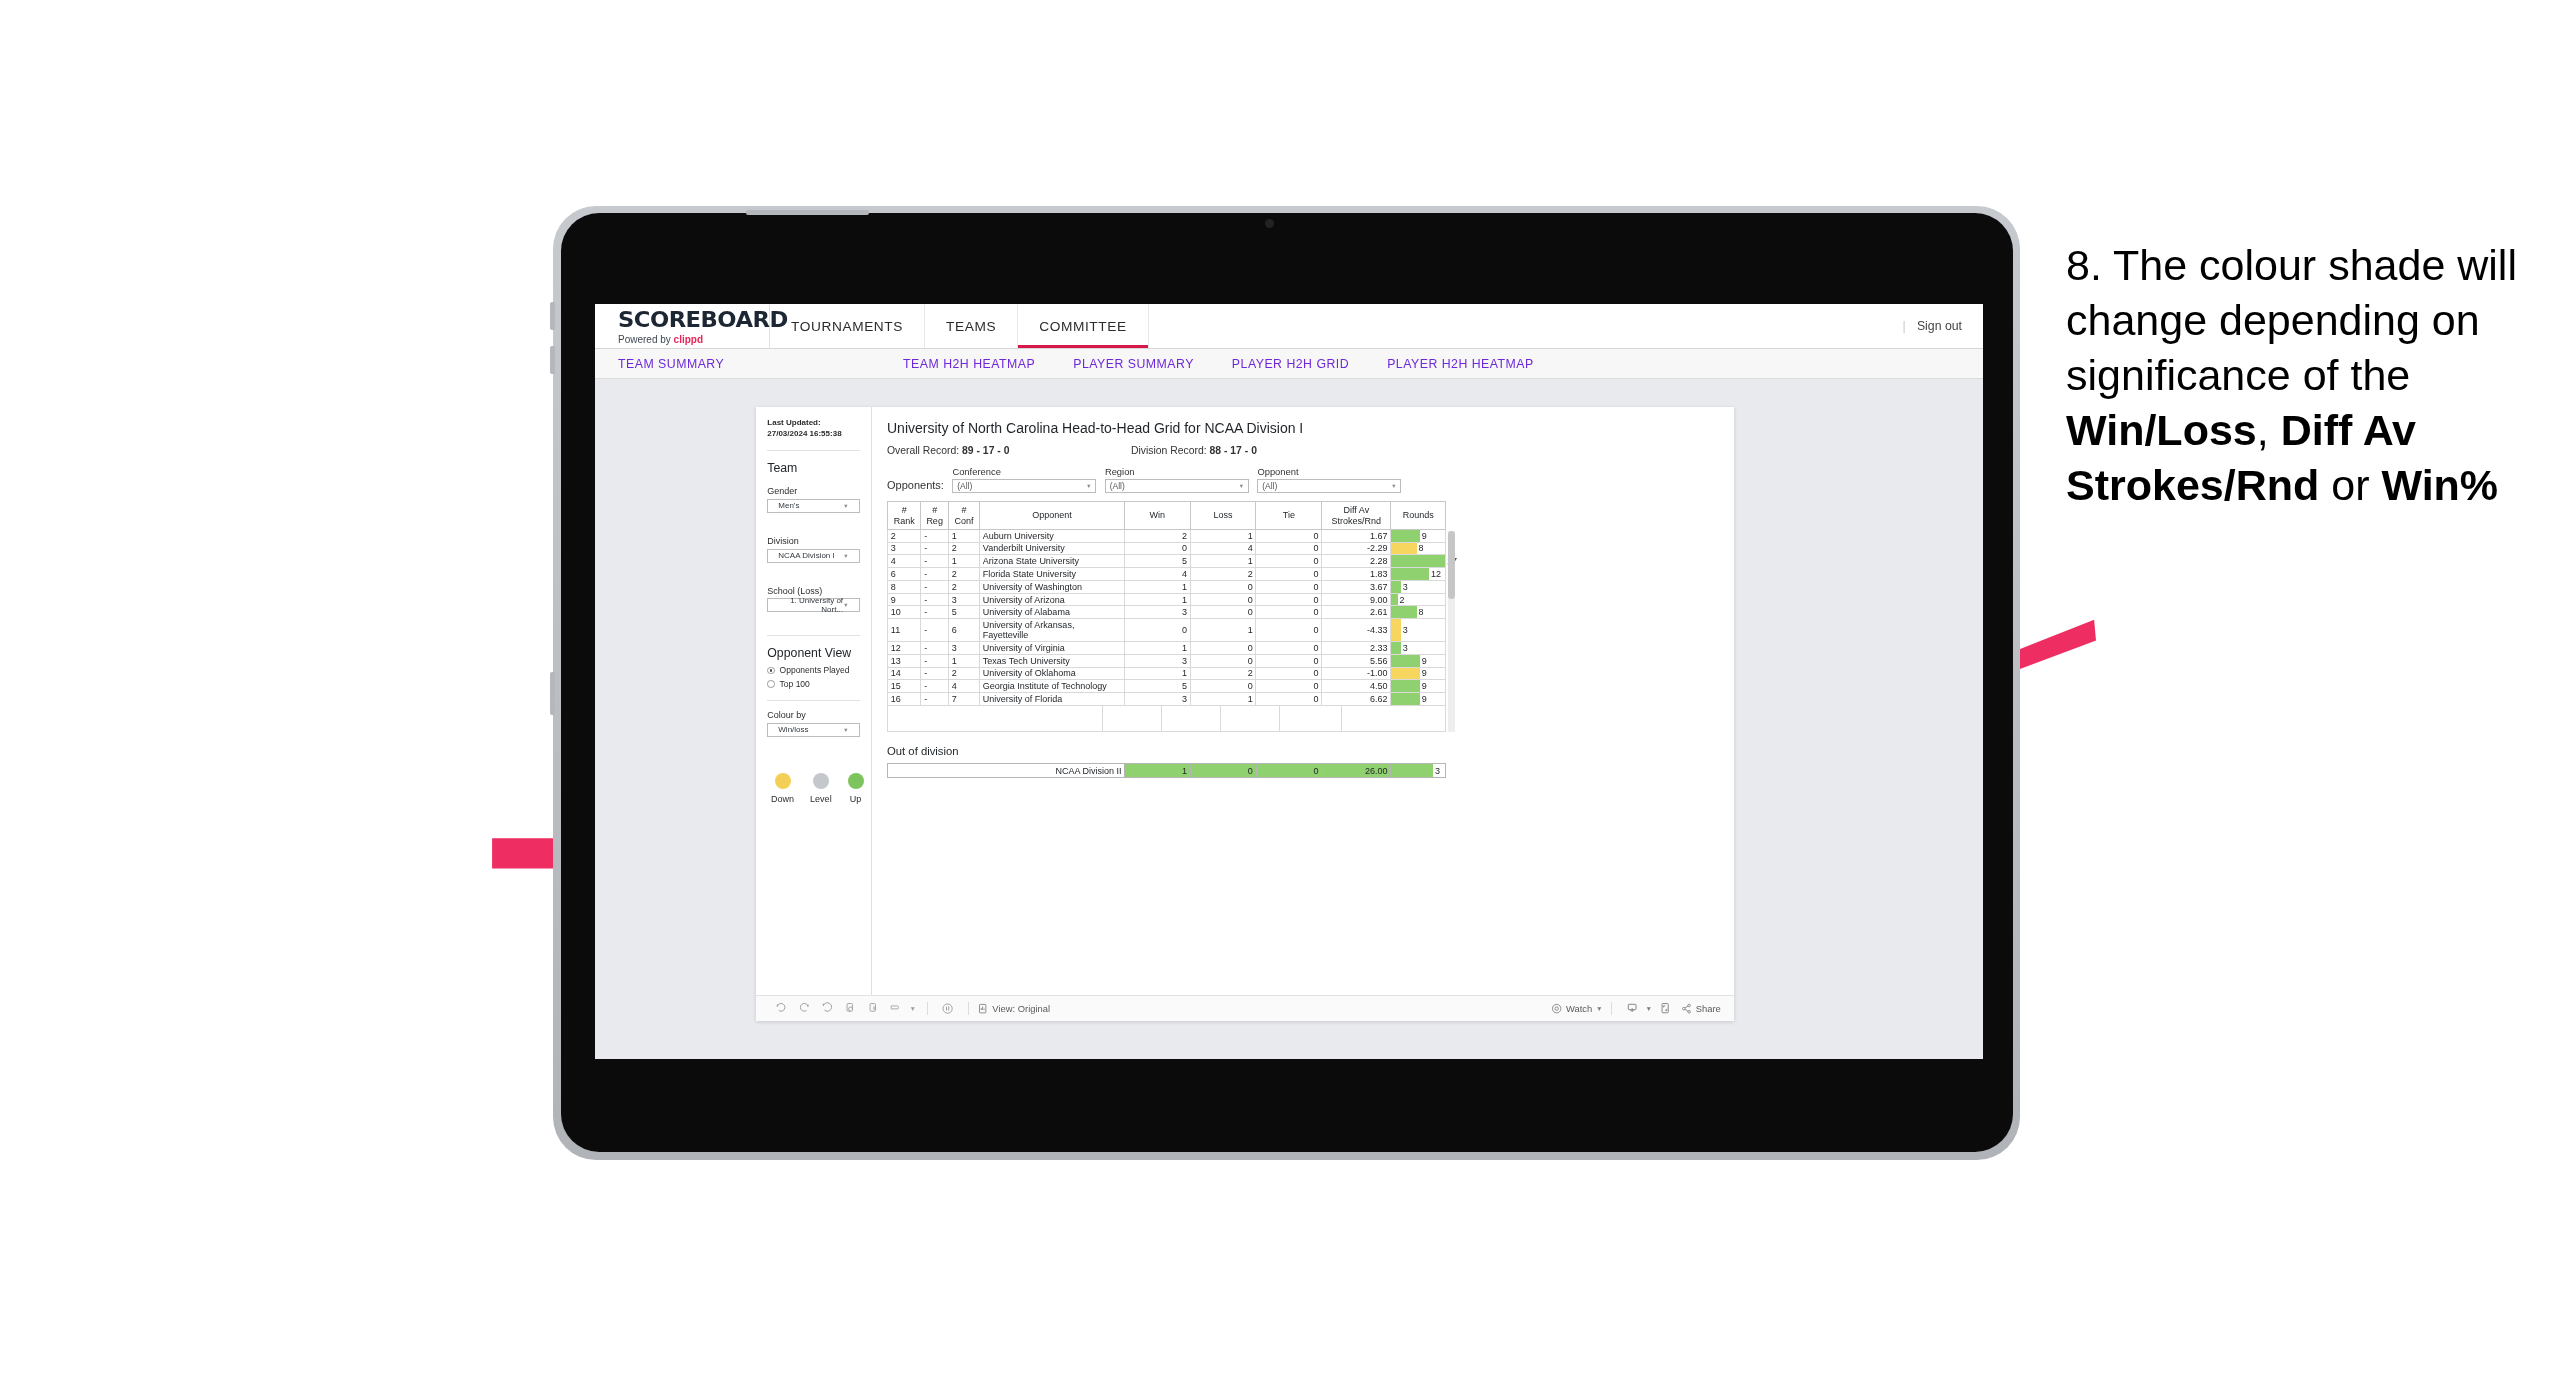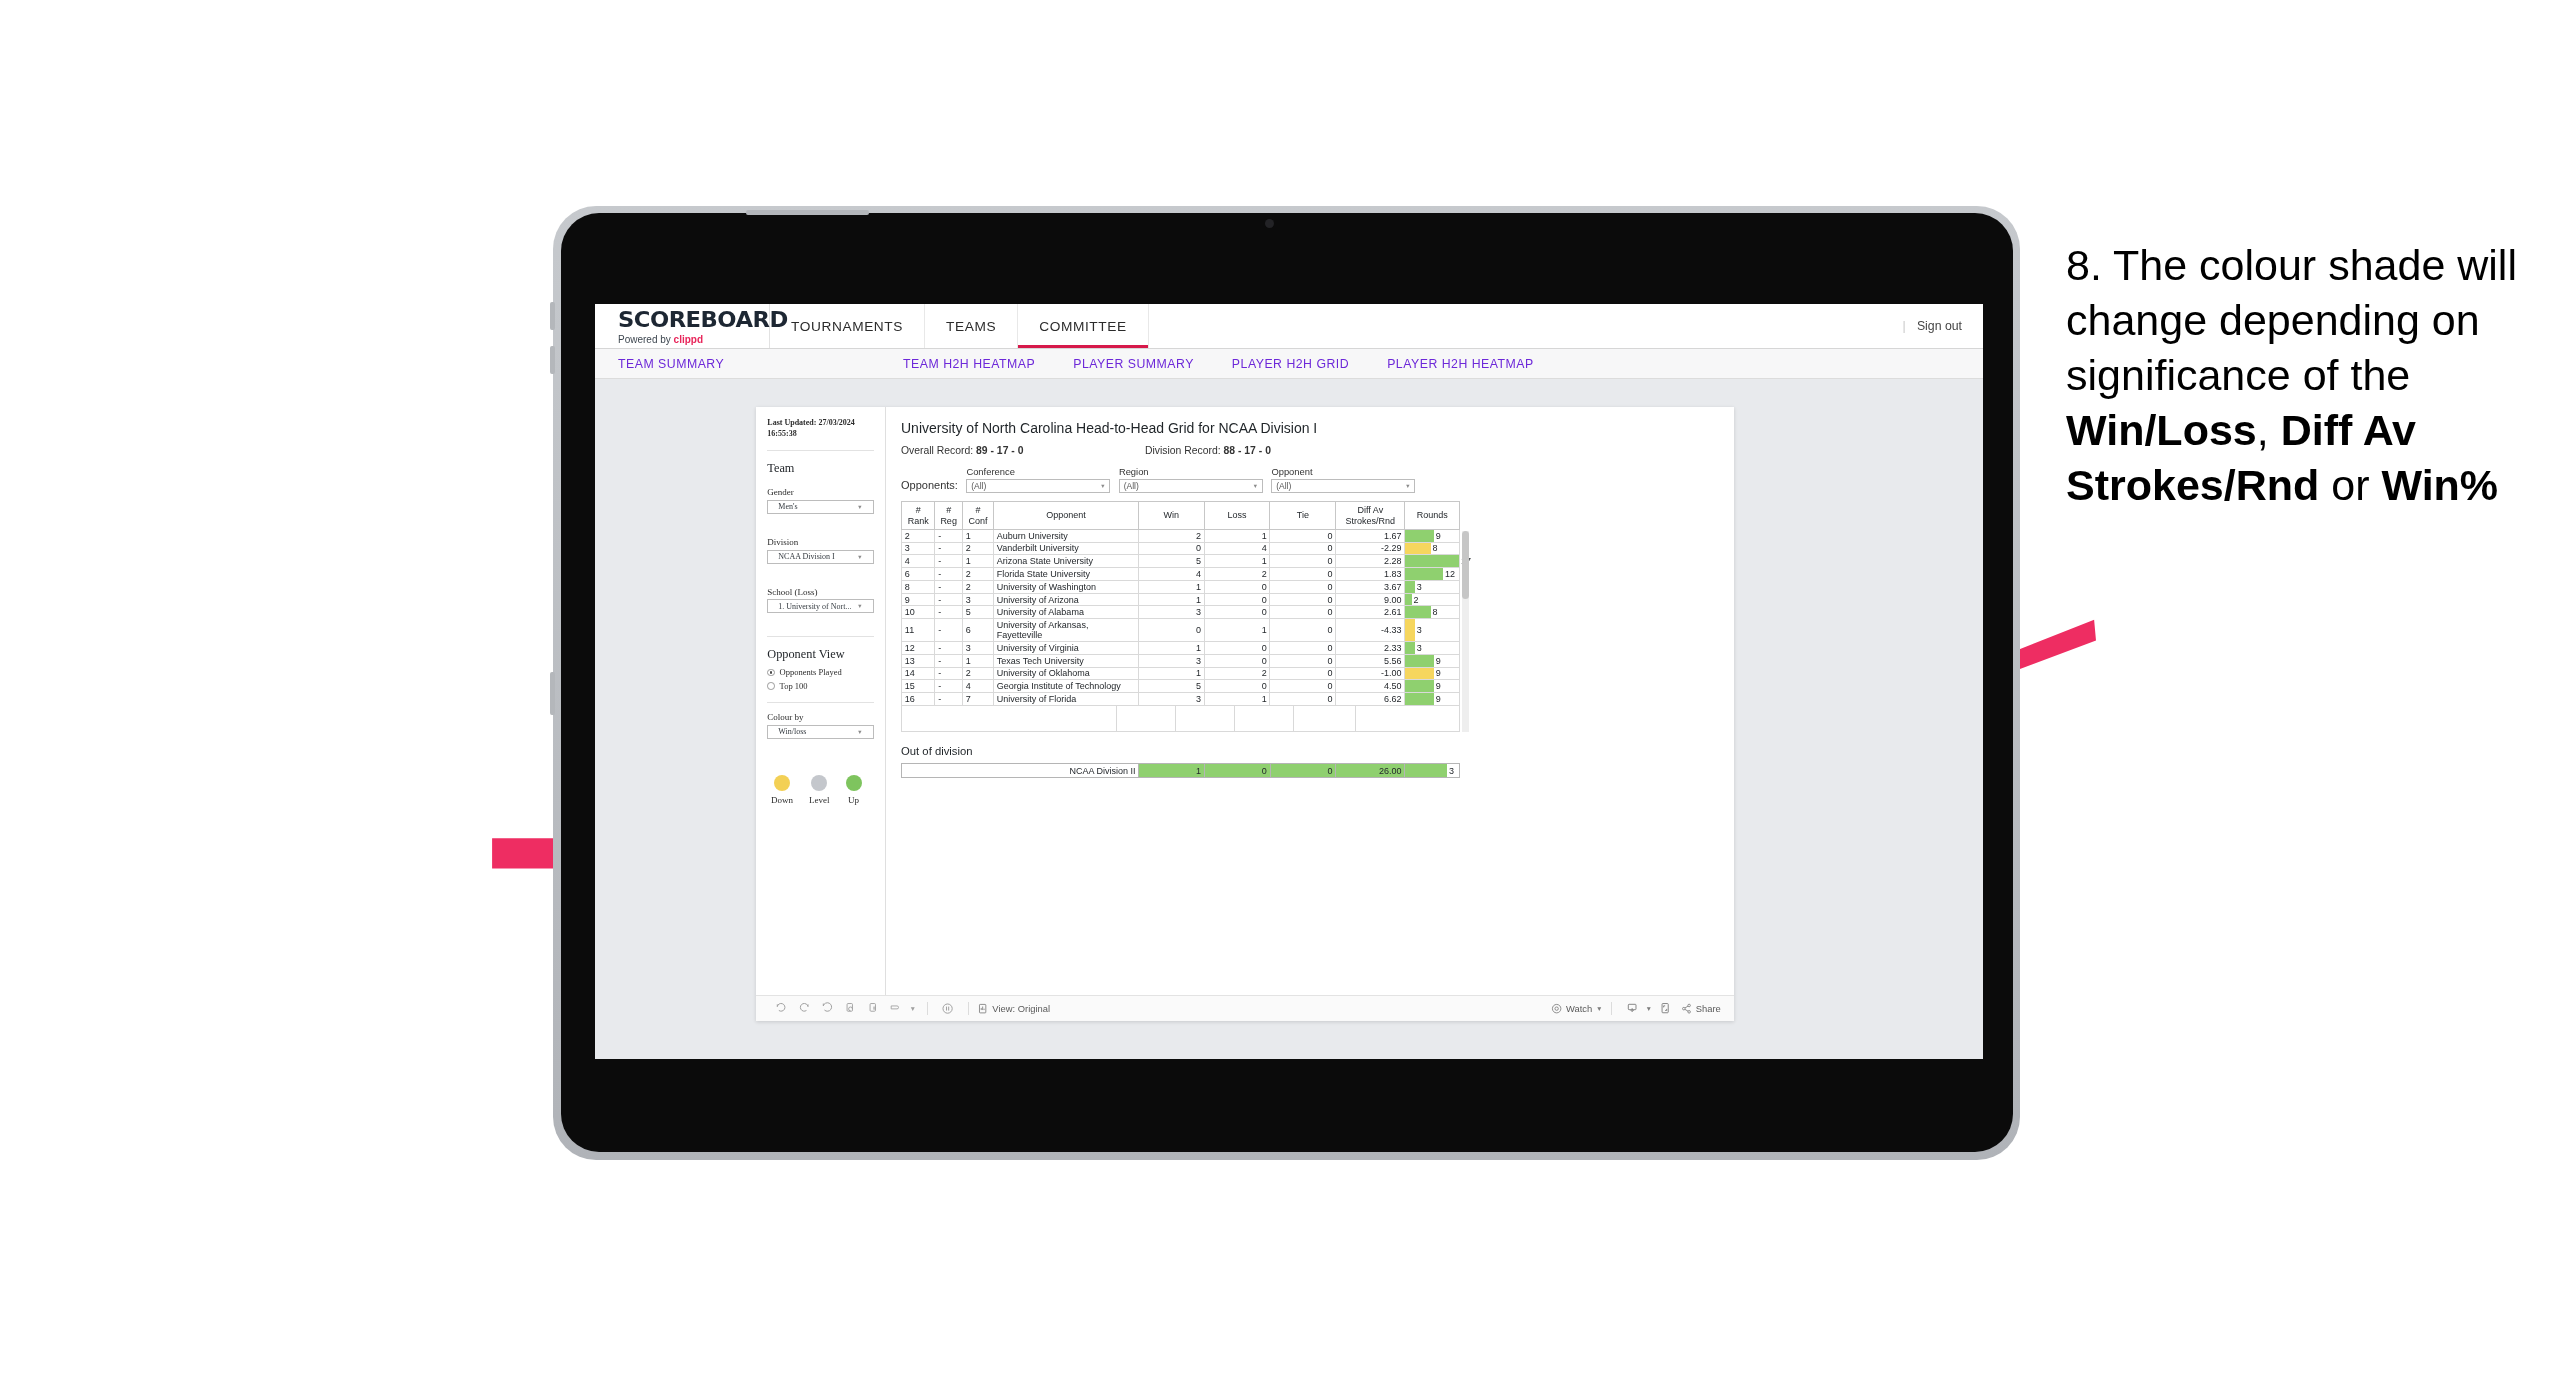--- a/index.html
+++ b/index.html
@@ -79,22 +79,22 @@
 
   .vizcard{
     position:absolute; left:161px; top:28px; width:978px; height:614px;
     background:#ffffff; box-shadow:0 0.9px 3.8px rgba(0,0,0,.14);
     display:flex; flex-direction:column;
   }
   .vizbody{ flex:1; display:flex; min-height:0; }
 
   
   .lpanel{
-    width:130px; border-right:0.9px solid #dfdfdf; padding:11.3px 11.3px 0 11.3px;
-    background:#fff; font-size:9.4px; color:#2c2c2c;font-family:Liberation Serif, serif;
+    width:116px; border-right:0.9px solid #dfdfdf; padding:11.3px 11.3px 0 11.3px;
+    background:#fff; font-size:9.4px; color:#2c2c2c;
   }
   .lastupd{ font-size:8px; font-weight:700; color:#2c2c2c; line-height:1.35; }
   .hr{ border:0; border-top:0.9px solid #e2e2e2; margin:10.4px 0 9.4px 0; }
   .lp-h{ font-size:12.3px; color:#23272b; margin-bottom:11.3px; }
   .lp-h2{ font-size:12.3px; color:#23272b; margin:1.9px 0 5.7px 0; }
   .fld-label{ font-size:9px; color:#2c2c2c; margin-bottom:2.8px; }
   .select{
     height:14px; border:0.9px solid #bcbcbc; background:#fff;
     display:flex; align-items:center; justify-content:space-between;
     padding:0 10px; font-size:8px; color:#33393f; margin-bottom:23px; cursor:pointer;text-align:right;

